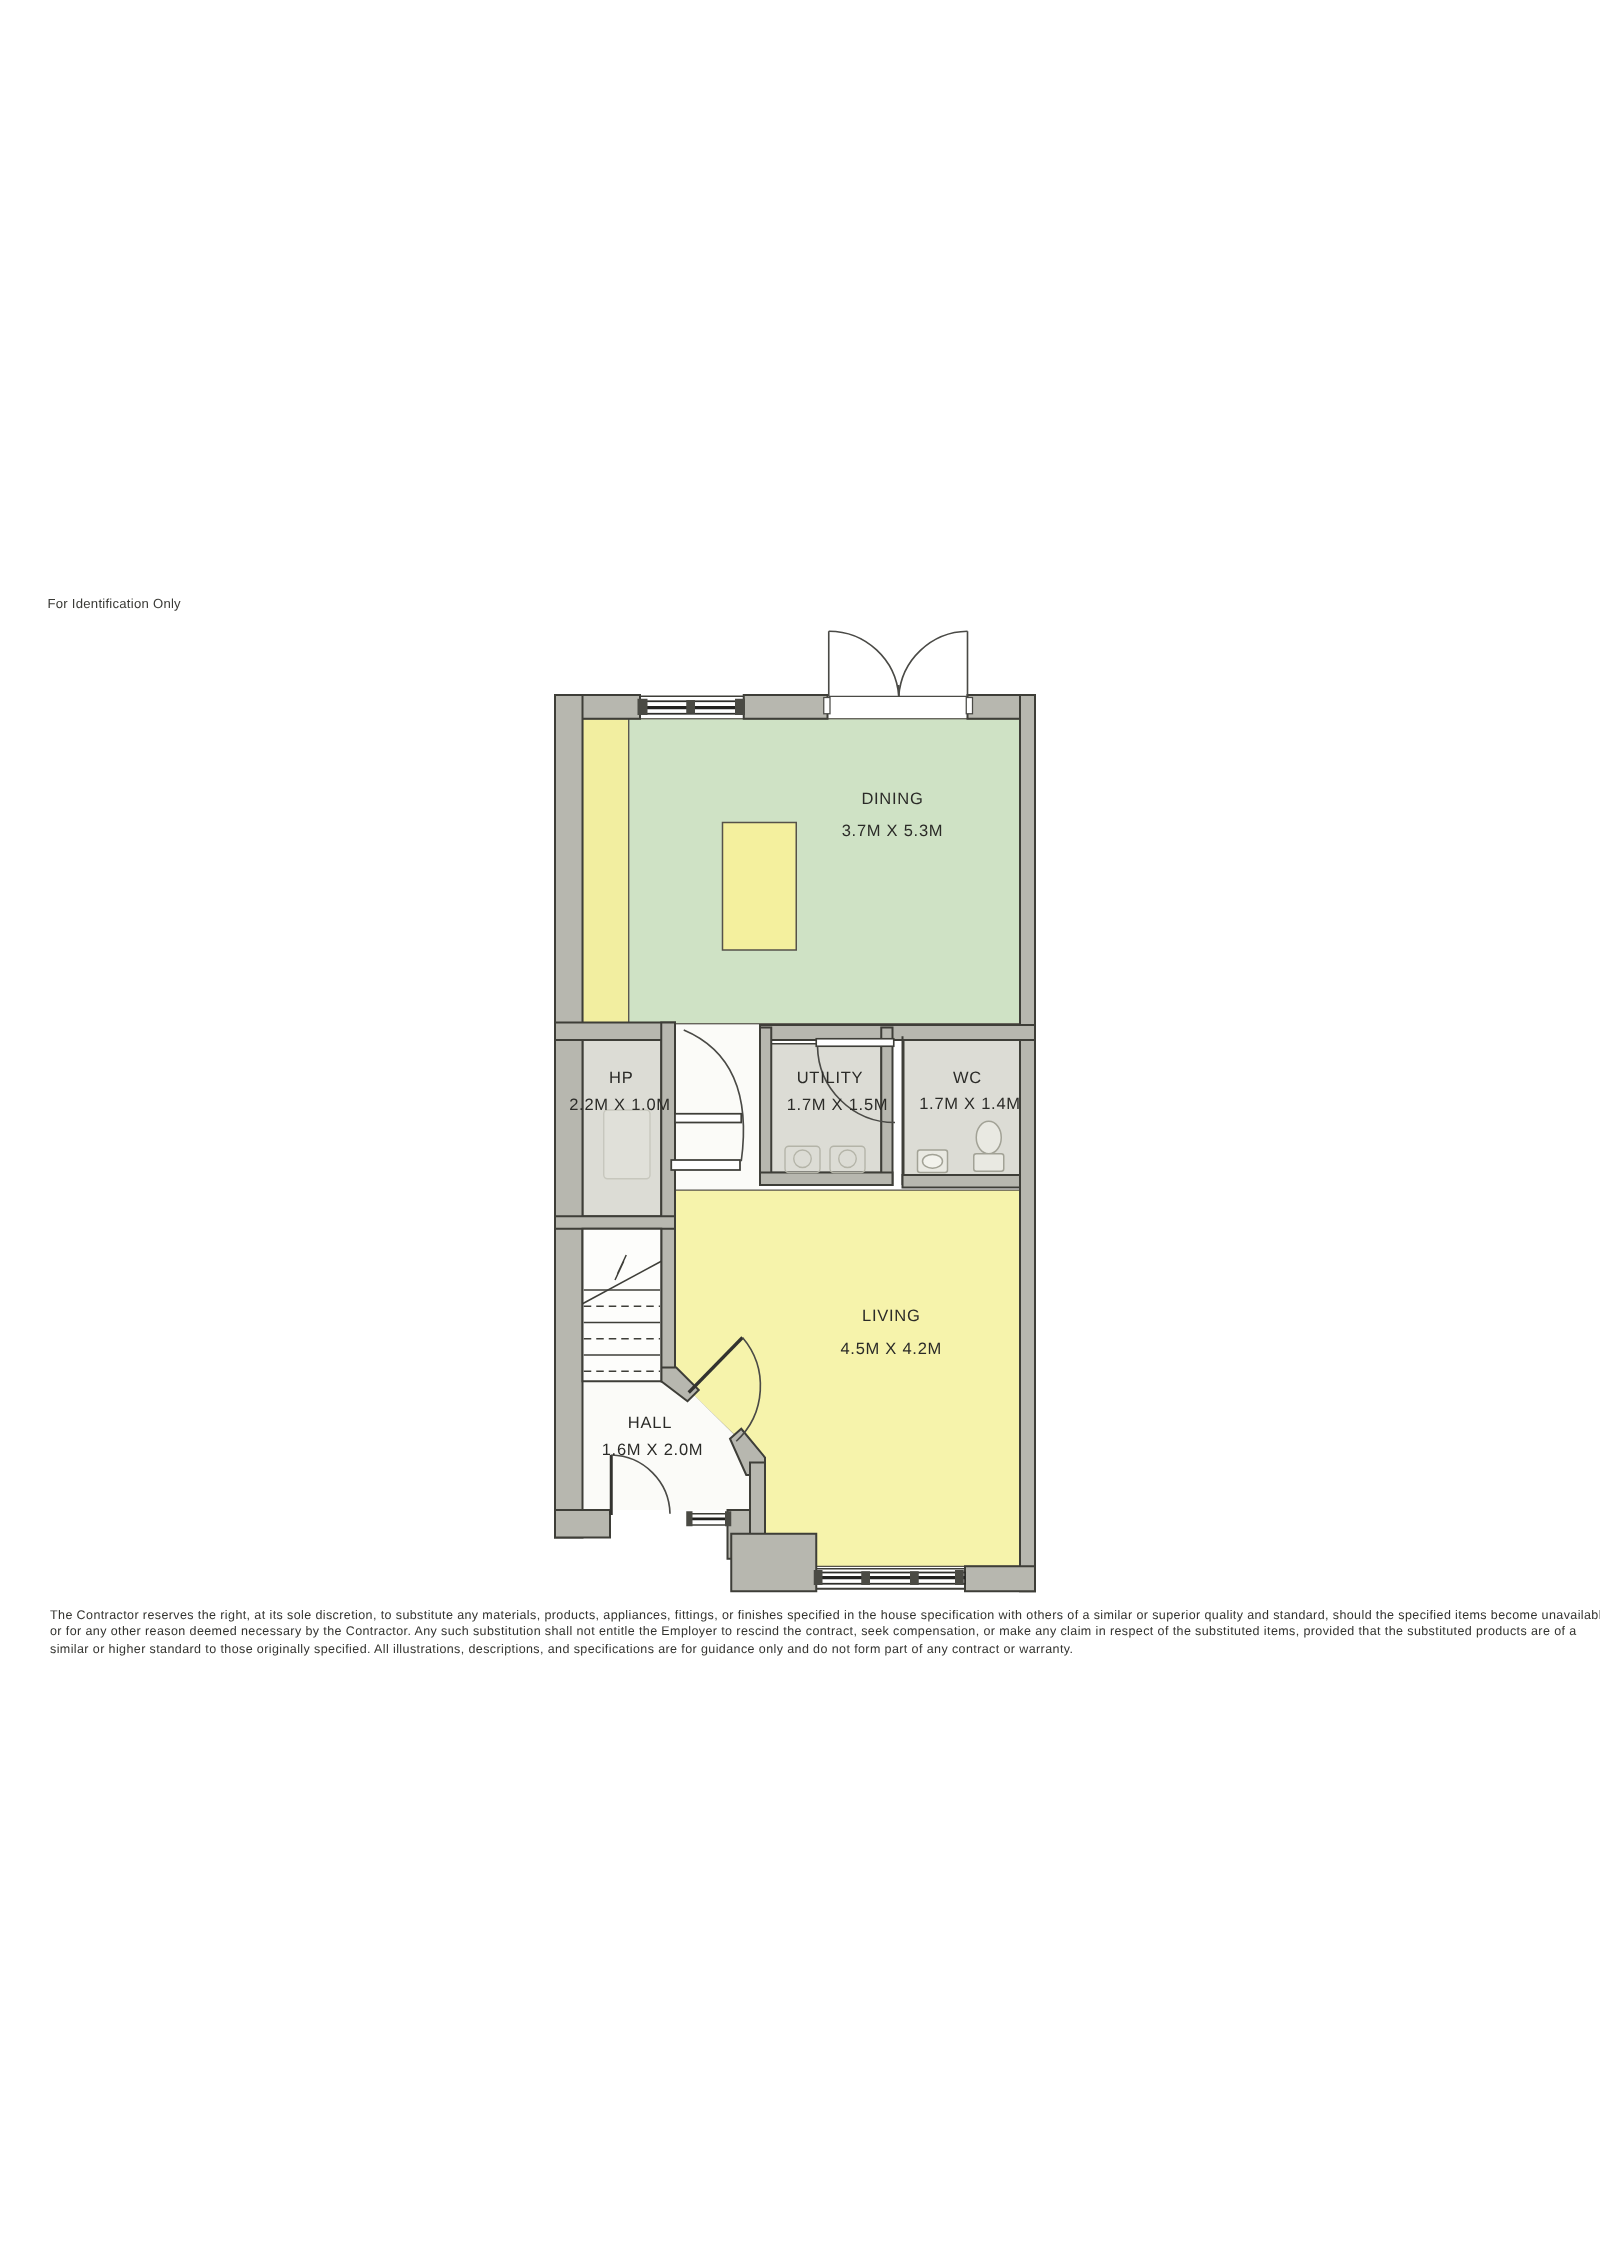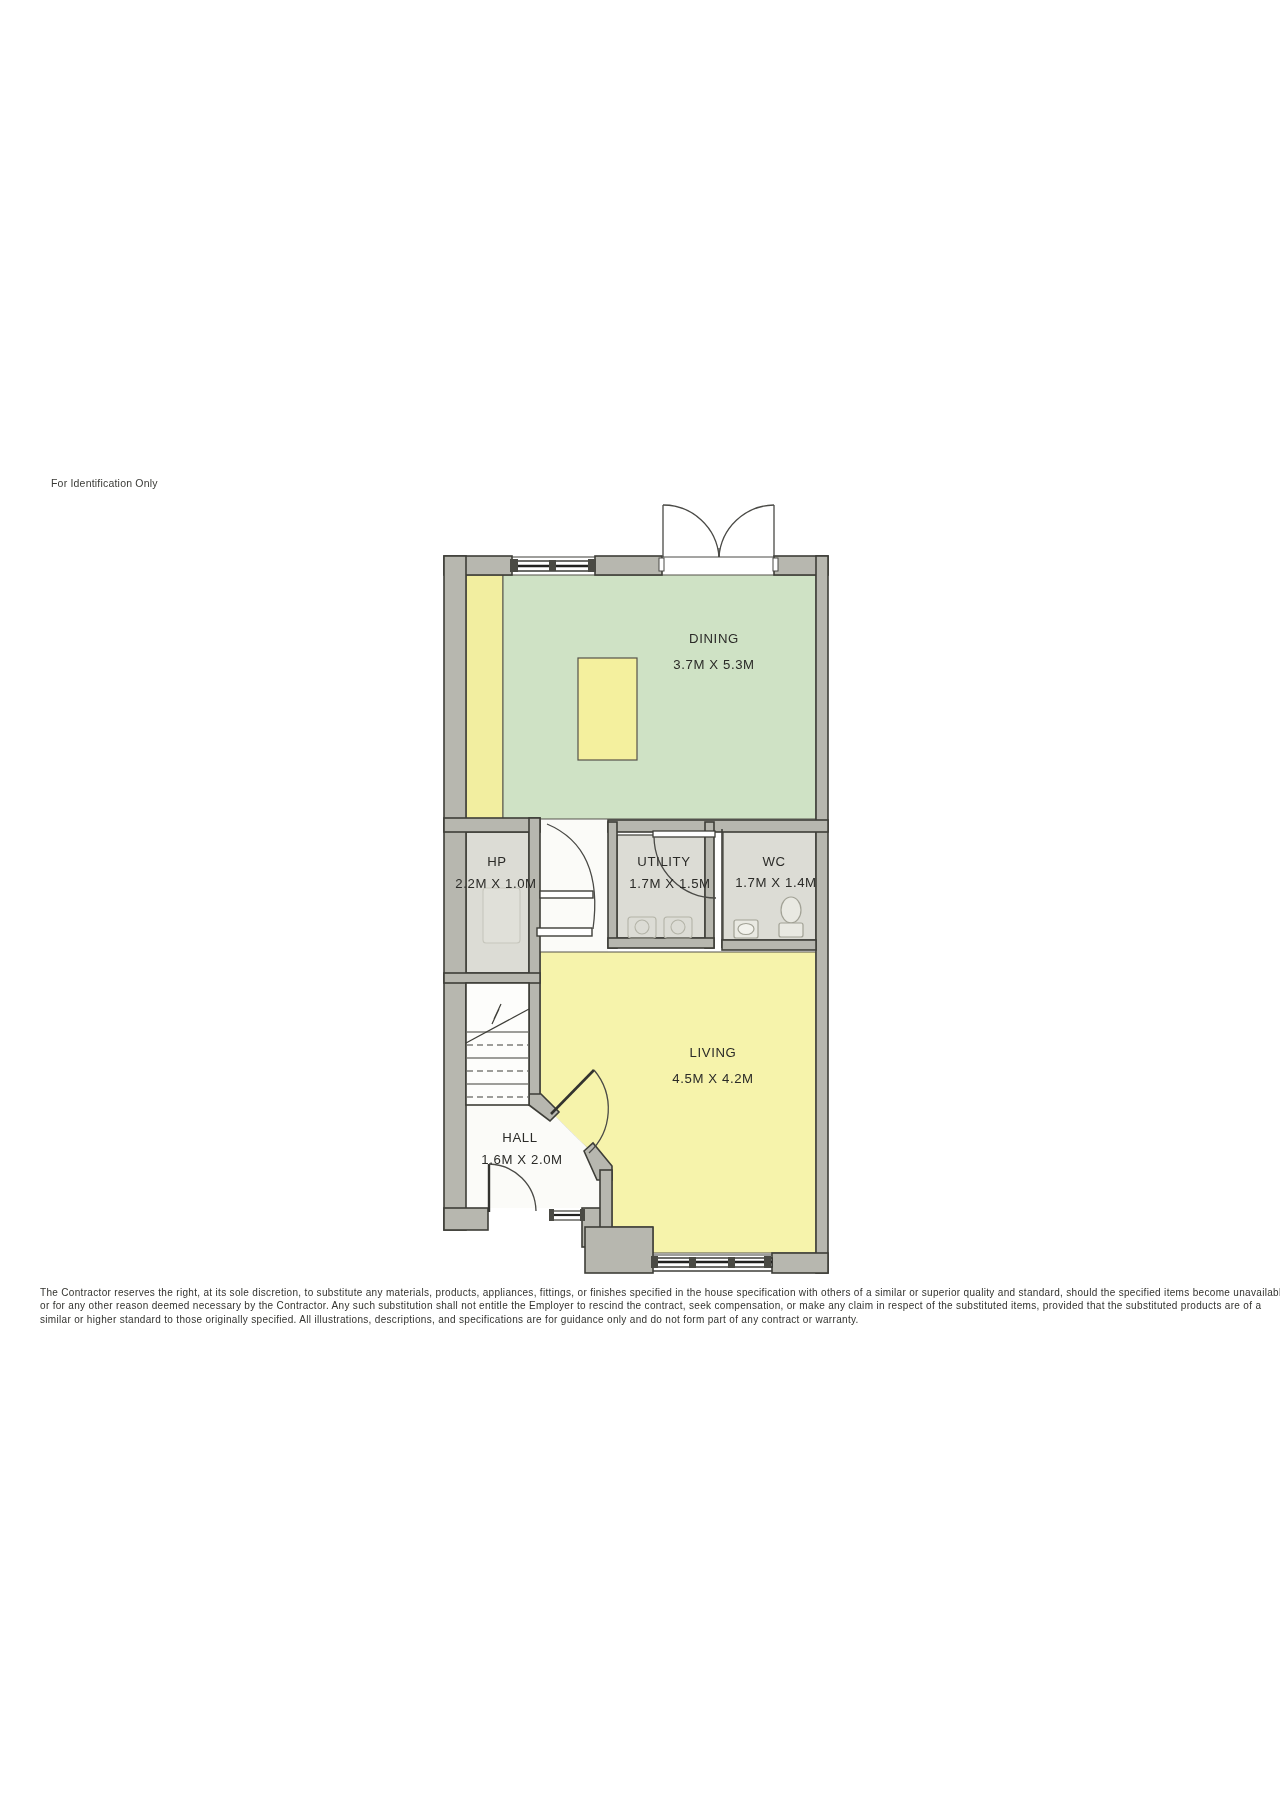--- a/index.html
+++ b/index.html
@@ -4,21 +4,21 @@
 <style>
   html,body{margin:0;padding:0;background:#ffffff;}
   .page{
     position:relative;
     width:1280px;height:1810px;
     background:#ffffff;
     font-family:"Liberation Sans", sans-serif;
     overflow:hidden;
   }
   .ident-note{
-    position:absolute;left:51px;top:477px;
+    position:absolute;left:38px;top:477px;
     font-size:10.5px;color:#3a3a36;letter-spacing:.2px;
   }
   .plan-svg{position:absolute;left:0;top:0;}
   .disclaimer{
     position:absolute;left:40px;top:1286px;
     color:#33332f;font-size:10px;line-height:13.4px;letter-spacing:.32px;
   }
   .disclaimer div{white-space:nowrap;}
   .smudge{
     position:absolute;left:762px;top:724px;width:48px;height:13px;

